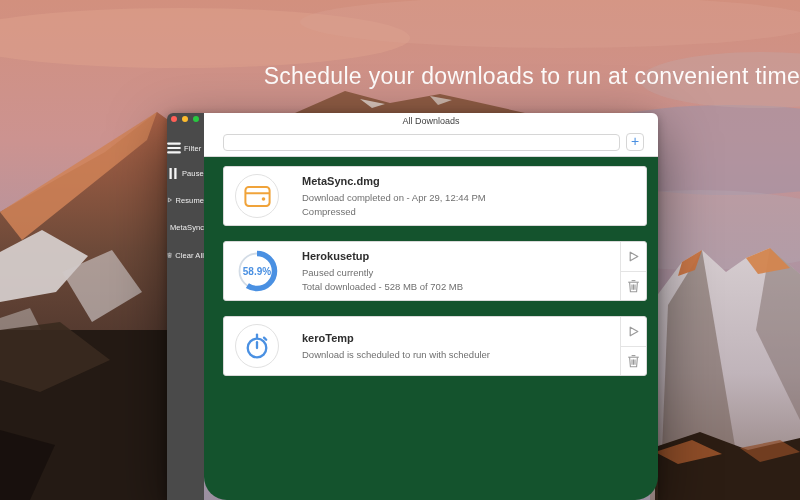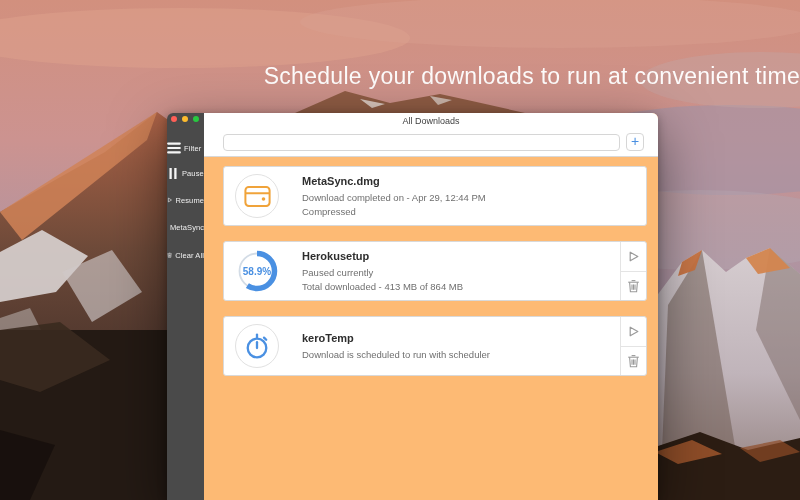--- a/index.html
+++ b/index.html
@@ -22,21 +22,21 @@
   .tl.red    { background:#ff5f57; }
   .tl.yellow { background:#febc2e; }
   .tl.green  { background:#28c840; }
 
   .side-items { margin-top:9px; display:flex; flex-direction:column; align-items:center; }
   .side-item { display:flex; flex-direction:row; align-items:center; gap:3px;
     margin-top:9px; cursor:pointer; width:100%; padding:2px 0; }
   .side-item .lbl { font-size:7.5px; color:#efefef; letter-spacing:.1px; white-space:nowrap; }
   .side-item svg { display:block; }
 
-  .main { flex:1; display:flex; flex-direction:column; background:#fdba74; min-width:0; }
+  .main { flex:1; display:flex; flex-direction:column; background:#14532d; min-width:0;border-radius:23px; }
   .titlebar { height:15px; background:#fff; display:flex; align-items:center; justify-content:center; }
   .titlebar span { font-size:9px; color:#3f3f3f; }
   .toolbar { height:29px; background:#fff; border-bottom:1px solid #d8d8d8;
     display:flex; align-items:center; padding:0 14px 0 19px; gap:6px; }
   .search { flex:1; height:17px; border:1px solid #d6d6d6; border-radius:4px;
     background:#fff; font-size:9px; padding:0 6px; outline:none; color:#333;
     font-family:"Liberation Sans", sans-serif; }
   .addbtn { width:18px; height:18px; flex:none; border:1px solid #d6d6d6; border-radius:4px;
     background:#fff; color:#4a90e2; font-size:14px; font-weight:400; line-height:1;
     display:flex; align-items:center; justify-content:center; cursor:pointer; padding:0 0 2px 0; }
@@ -225,21 +225,21 @@
         <div class="badge ring">
           <svg width="44" height="44" viewBox="0 0 44 44">
             <circle cx="22" cy="22" r="17.5" fill="none" stroke="#d3dce6" stroke-width="1.8"></circle>
             <circle cx="22" cy="22" r="17.5" fill="none" stroke="#4a90e2" stroke-width="5.5" transform="rotate(-90 22 22)" stroke-dasharray="64.76393255375359 109.95574287564276"></circle>
           </svg>
           <span class="ring-label">58.9%</span>
         </div>
         <div class="txt">
           <div class="dl-title">Herokusetup</div>
           <div class="dl-sub">Paused currently</div>
-          <div class="dl-sub">Total downloaded - 413 MB of 864 MB</div>
+          <div class="dl-sub">Total downloaded - 528 MB of 702 MB</div>
         </div>
         <div class="actions">
           <button class="abtn">
             <svg width="13" height="13" viewBox="0 0 13 13">
               <path d="M3.2 2.2 L10.8 6.5 L3.2 10.8 Z" fill="none" stroke="#9a9a9a" stroke-width="1.2" stroke-linejoin="round"></path>
             </svg>
           </button>
           <button class="abtn">
             <svg width="13" height="14" viewBox="0 0 13 14">
               <g stroke="#9a9a9a" stroke-width="1.1" fill="none">

